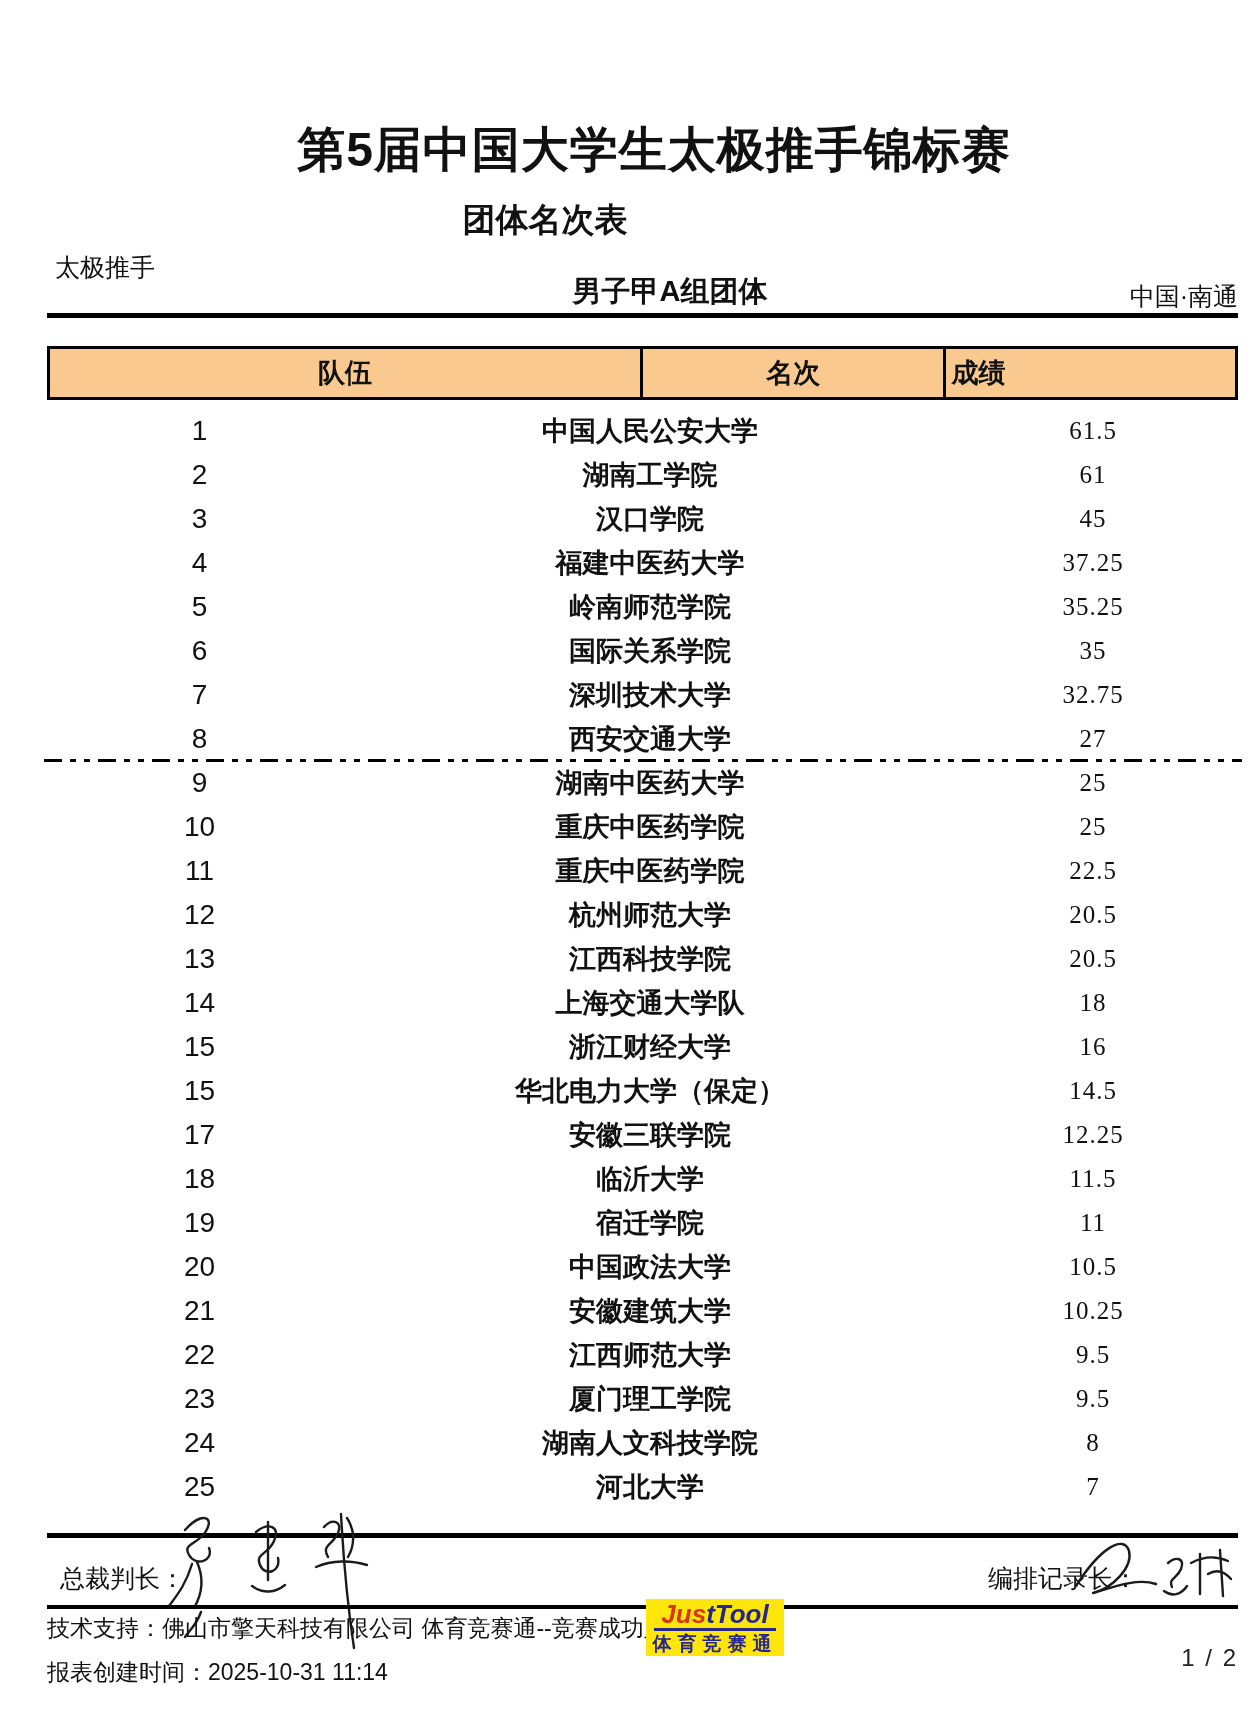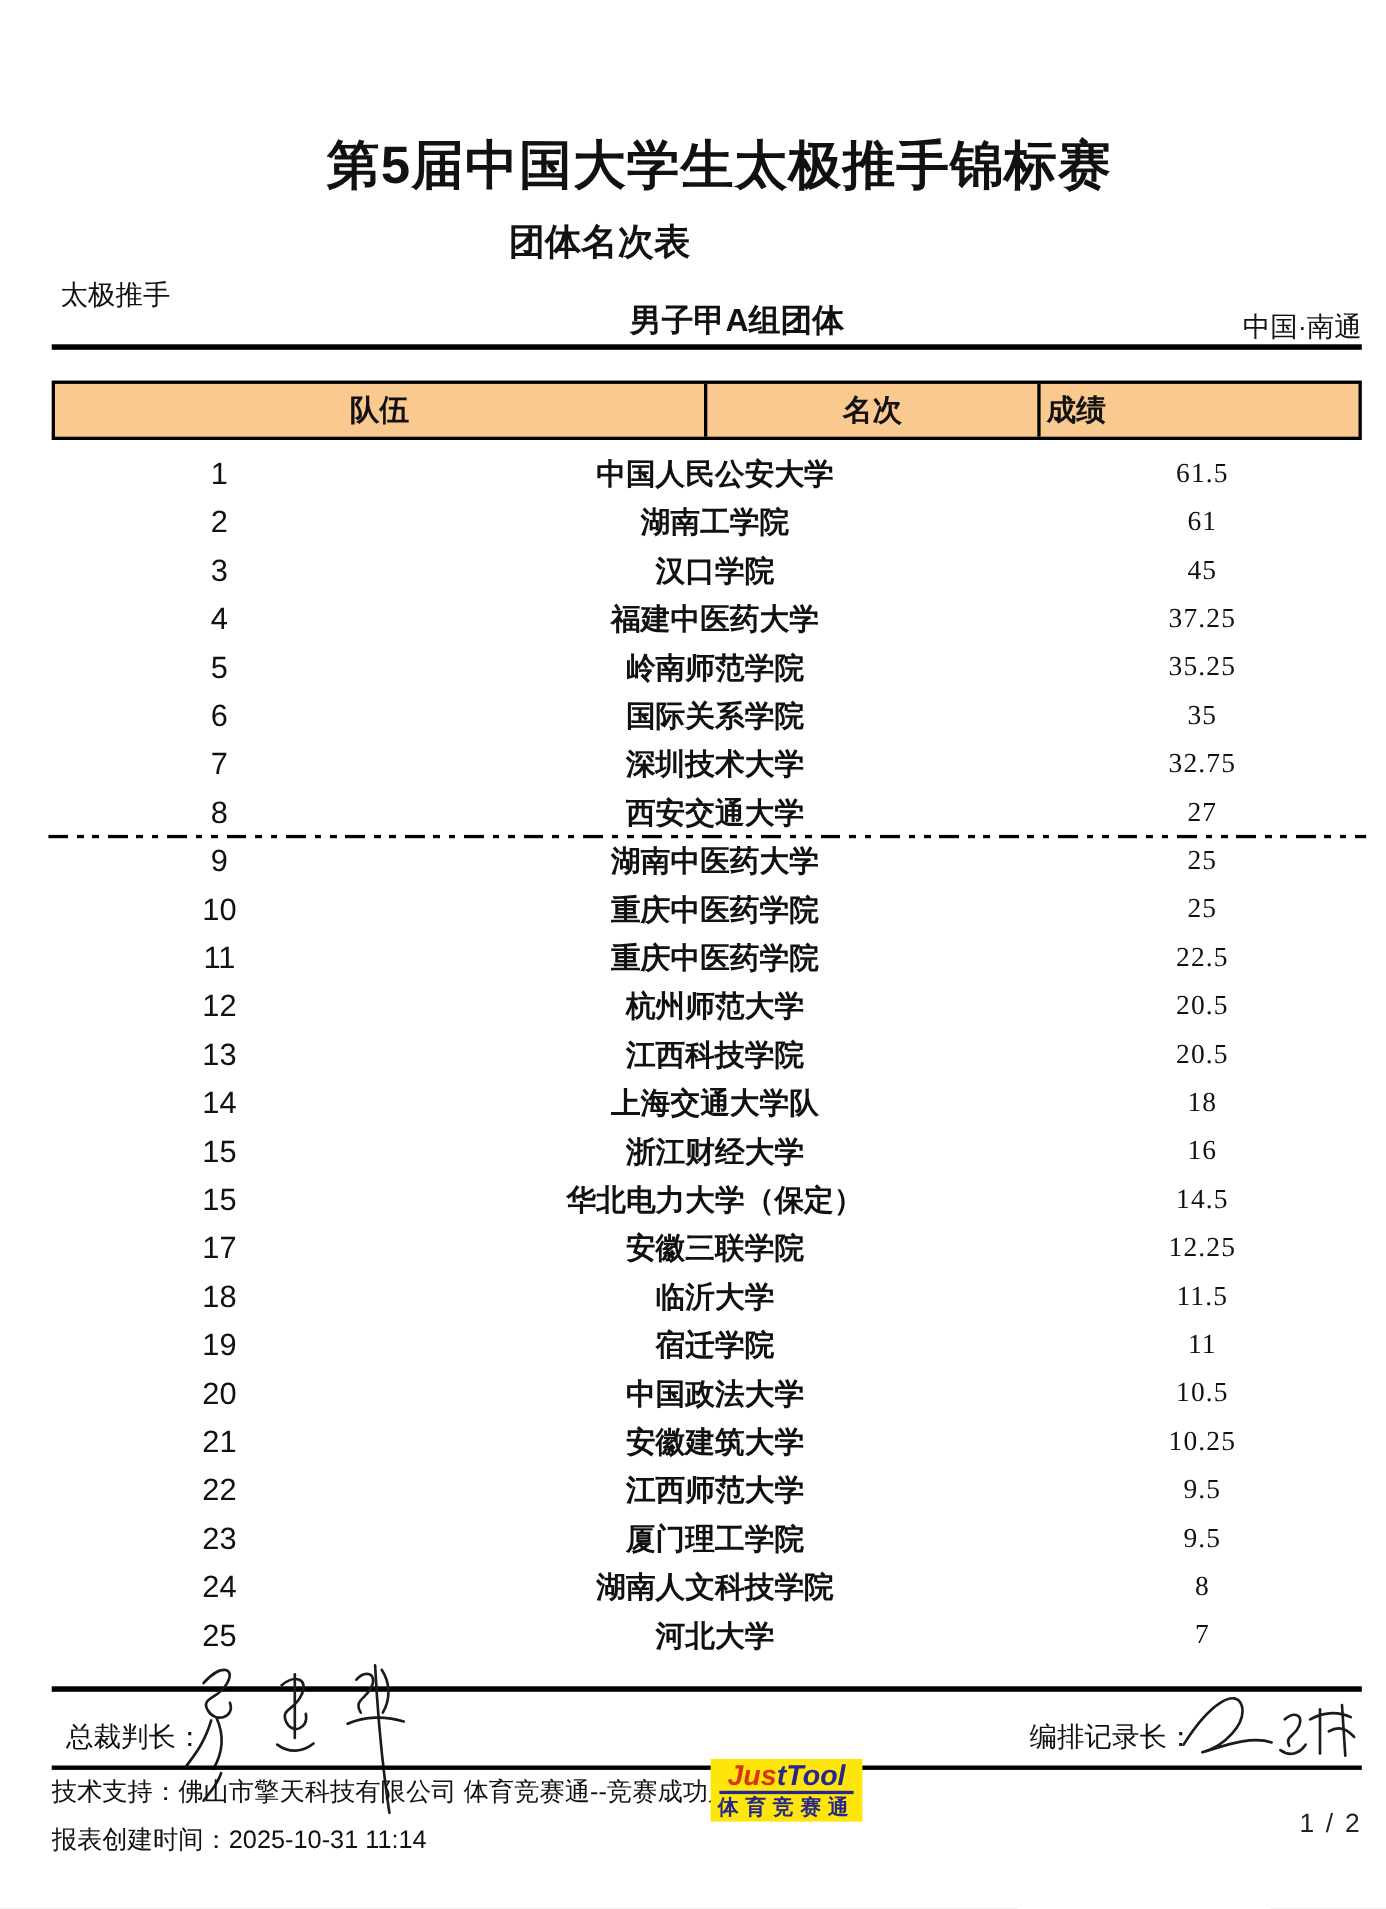--- a/index.html
+++ b/index.html
@@ -48,21 +48,21 @@
   .dashed{
     top:759px;left:44px;width:1198px;height:3px;
     background-image:repeating-linear-gradient(90deg,
       #000 0 18px, transparent 18px 26px,
       #000 26px 32px, transparent 32px 40px,
       #000 40px 46px, transparent 46px 54px);
   }
 
   .sig-label{font-size:25px;}
   .sig-ref-label{top:1562px;left:60px;}
-  .sig-rec-label{top:1562px;left:916px;margin-left:20px;}
+  .sig-rec-label{top:1562px;left:968px;margin-left:20px;}
   .sig-svg{stroke:#1b1b1b;fill:none;stroke-width:2.4;stroke-linecap:round;stroke-linejoin:round;}
 
   .tech-line{top:1613px;left:47px;font-size:23px;}
   .report-line{top:1657px;left:47px;font-size:23px;}
   .page-num{top:1644px;right:22px;font-size:24px;color:#222;letter-spacing:2px;}
 
   .logo{
     top:1599px;left:646px;width:138px;height:57px;
     background:var(--logo-yellow,#ffe60a);
     box-sizing:border-box;padding:2px 8px 0 8px;

